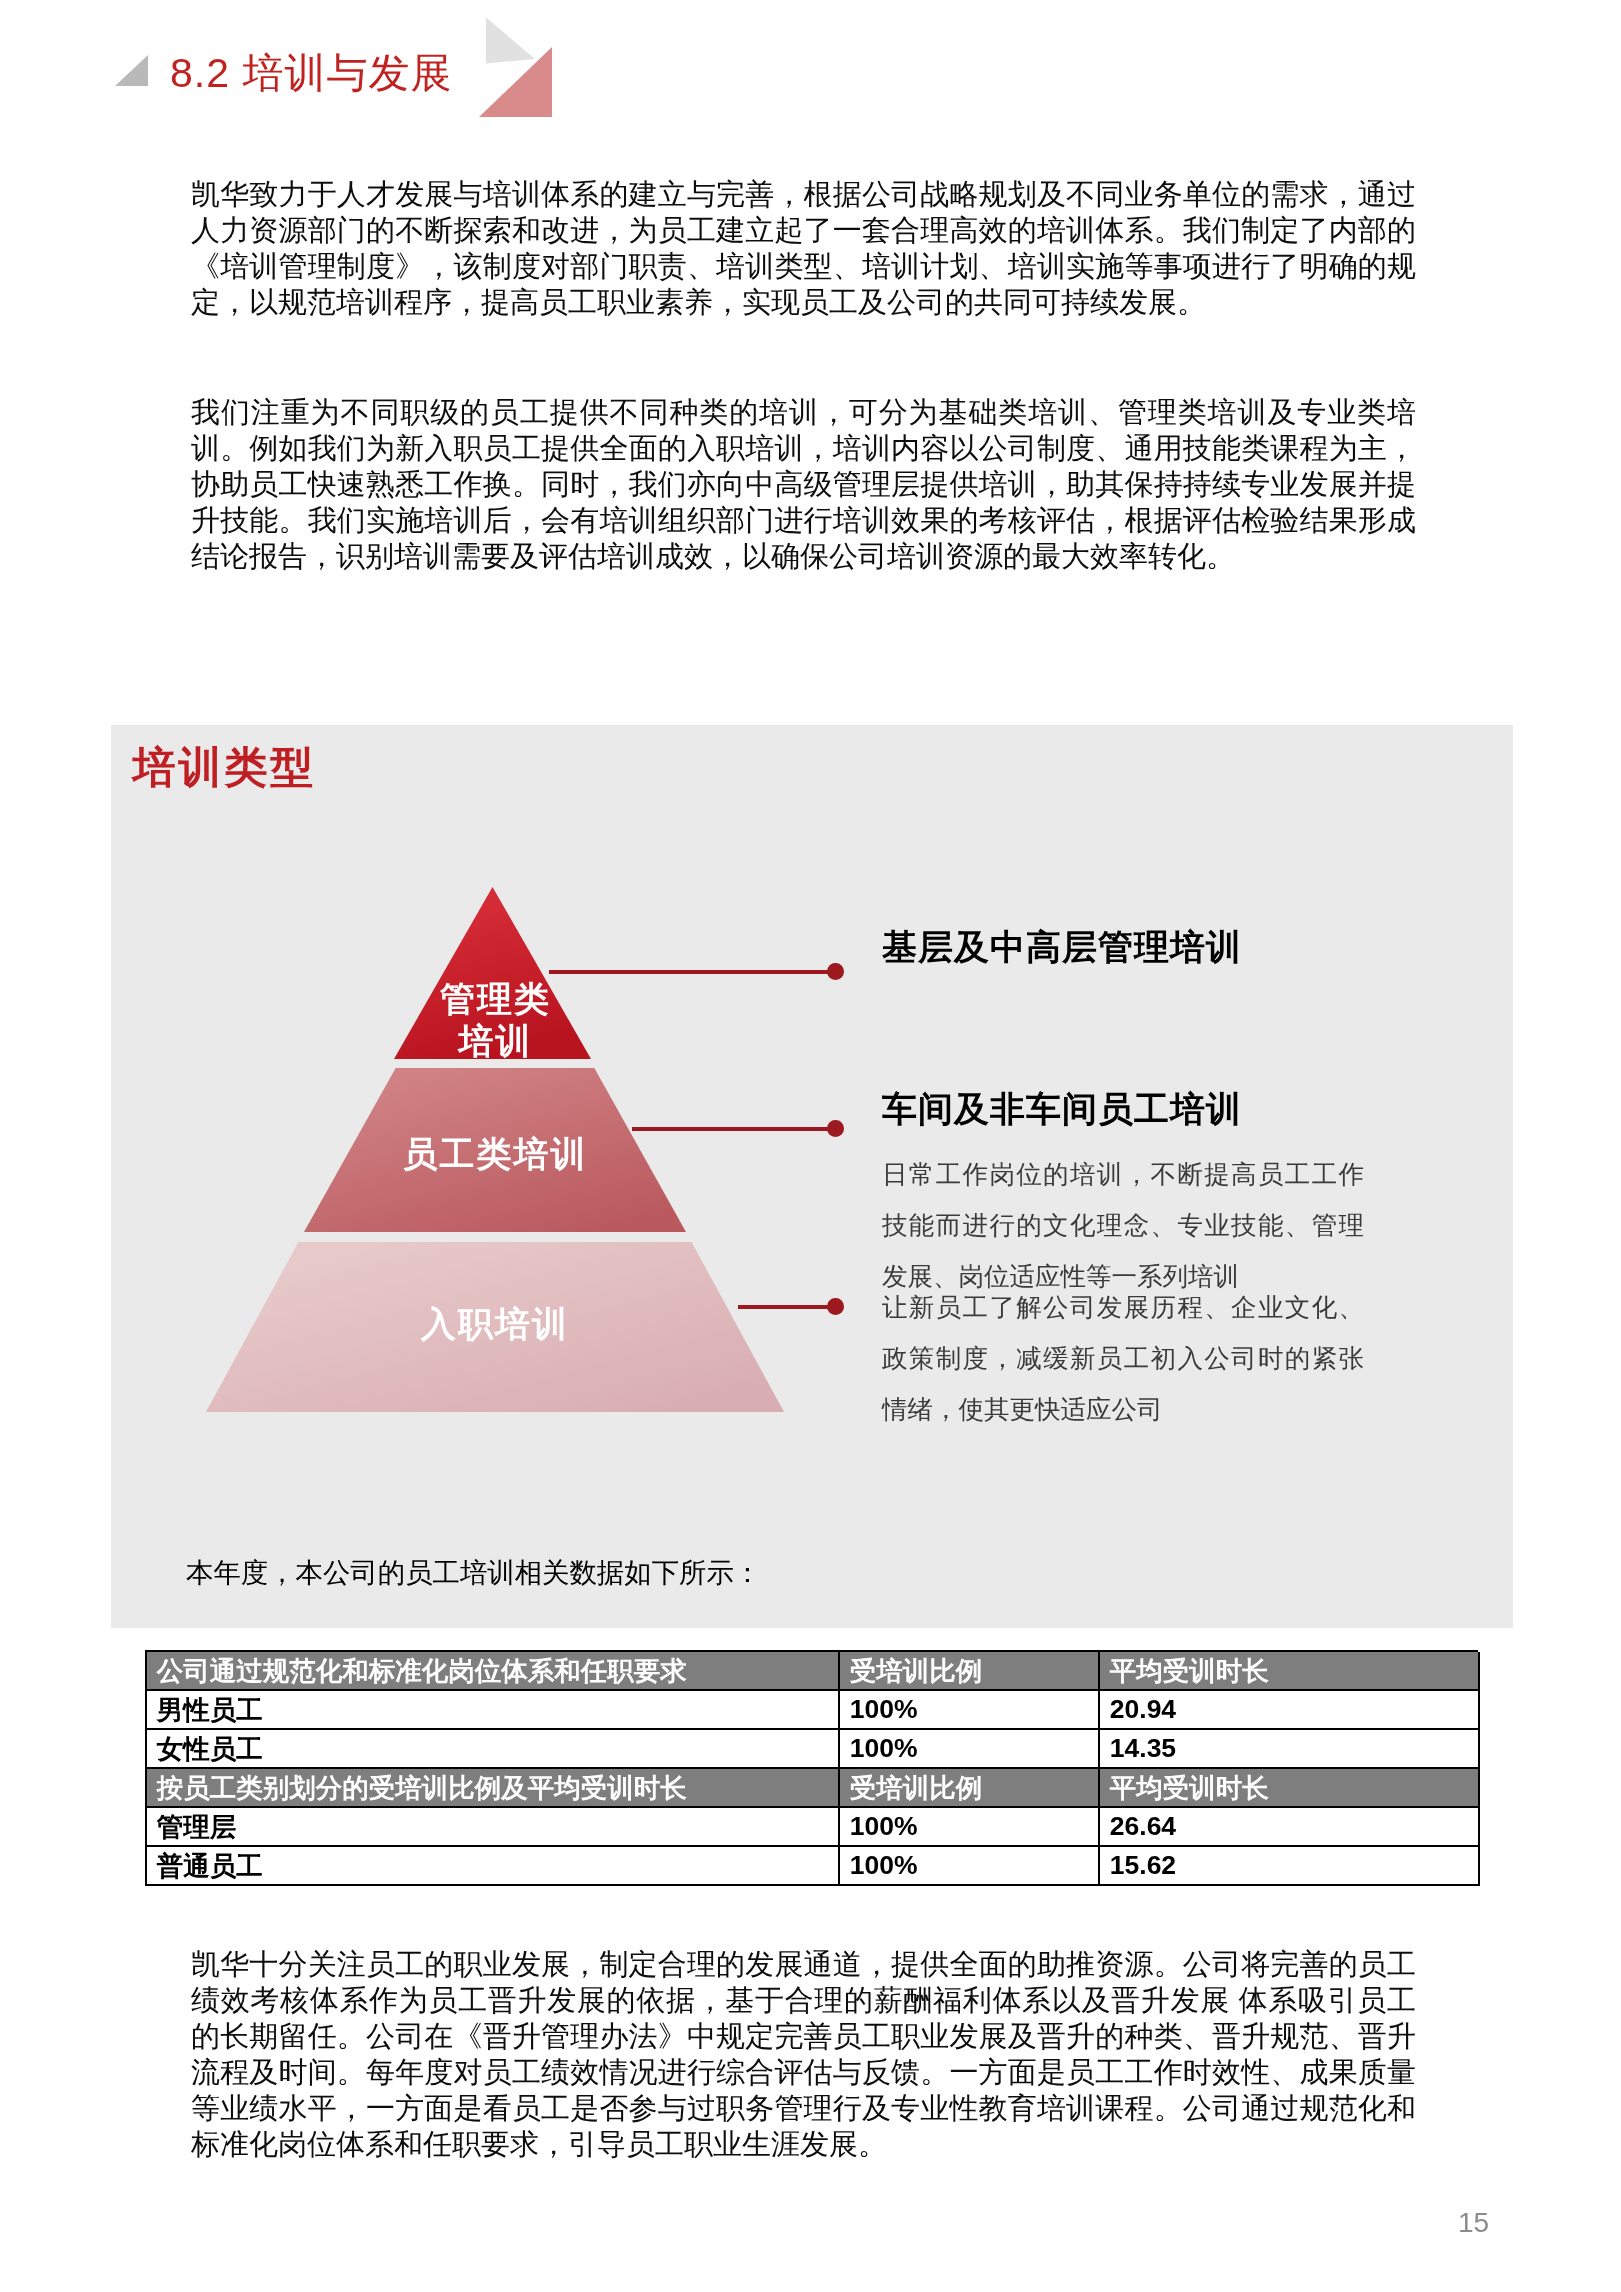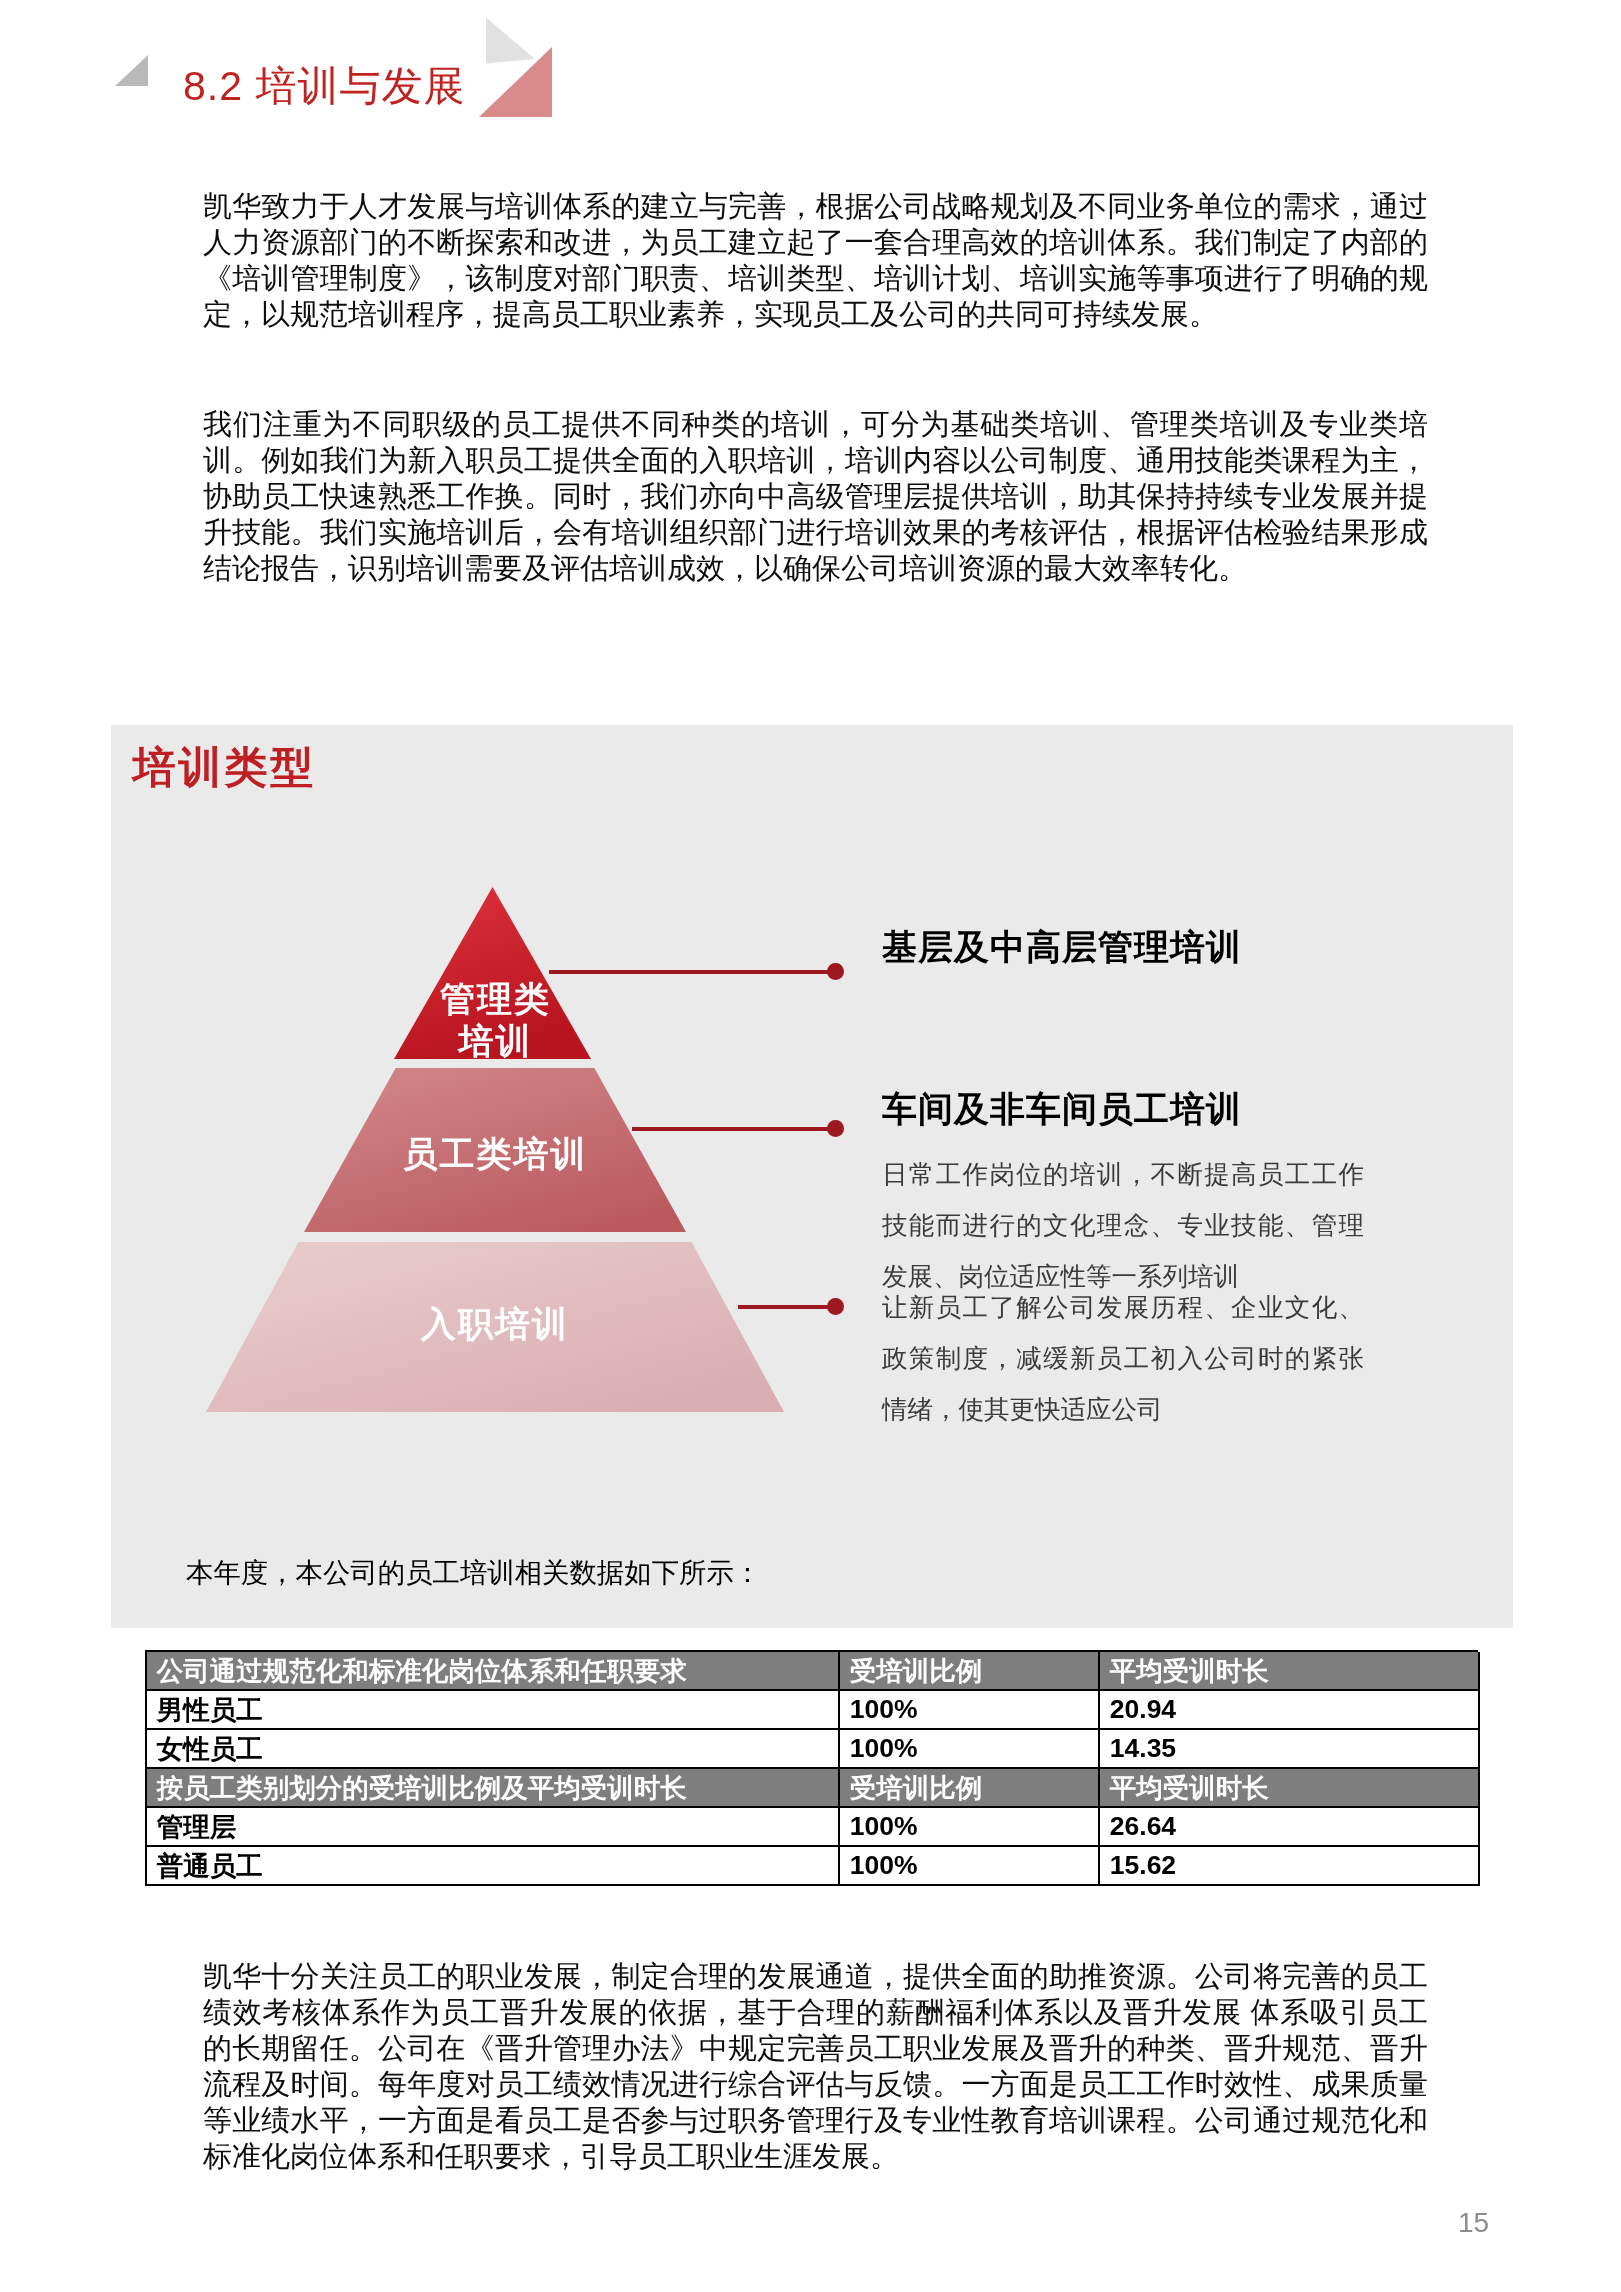--- a/index.html
+++ b/index.html
@@ -3,28 +3,28 @@
 <meta charset="utf-8">
 <style>
   html,body { margin:0; padding:0; background:#ffffff; }
   .page {
     position:relative; width:1621px; height:2293px; background:#ffffff;
     font-family:"Liberation Sans","DejaVu Sans",sans-serif; color:#111; overflow:hidden;
   }
   
   .hdr-tri-left { position:absolute; left:115px; top:55px; width:33px; height:31px;
     background:#b9b9b9; clip-path:polygon(100% 0,100% 100%,0 100%); }
-  .hdr-title { position:absolute; left:167px; top:43px; margin:16px;
+  .hdr-title { position:absolute; left:167px; top:43px; margin:3px;
     font-size:41px; font-weight:500; color:#c0221f; letter-spacing:1px; white-space:nowrap; }
   .deco-gray { position:absolute; left:486px; top:17.6px; width:49px; height:46px;
     background:#e2e1e1; clip-path:polygon(0 0,100% 90%,0 100%); }
   .deco-red { position:absolute; left:479px; top:47px; width:73px; height:70px;
     background:#d98b8b; clip-path:polygon(100% 0,100% 100%,0 100%); }
   
-  .body { position:absolute; left:191px; width:1225px; margin:12px;
+  .body { position:absolute; left:191px; width:1225px; margin:0;
     font-size:29px; line-height:36px; color:#0d0d0d; text-align:justify; }
   .para1 { top:176px; }
   .para2 { top:394px; }
   .closing { top:1946px; }
   
   .panel { position:absolute; left:111px; top:725px; width:1402px; height:903px; background:#eaeaea; }
   .panel-title { position:absolute; left:21.6px; top:13.7px; margin:0;
     font-size:43px; font-weight:bold; color:#bf1f23; letter-spacing:2.9px; }
   
   .pyr { position:absolute; }

